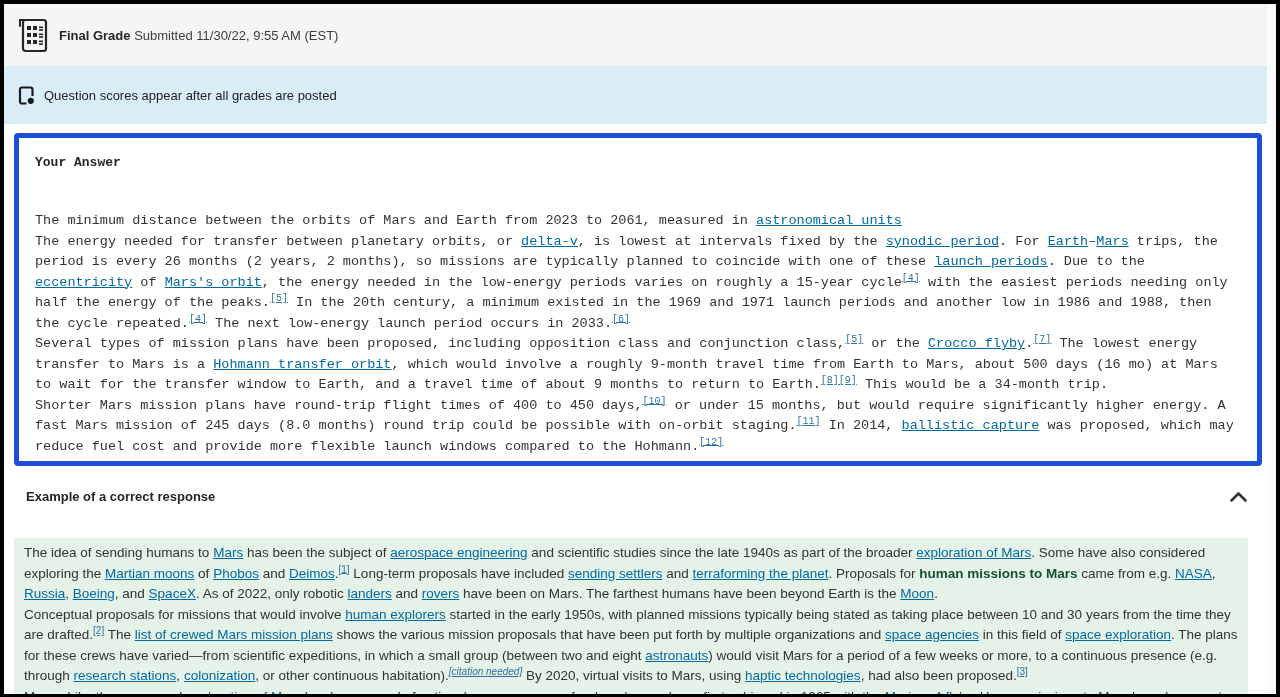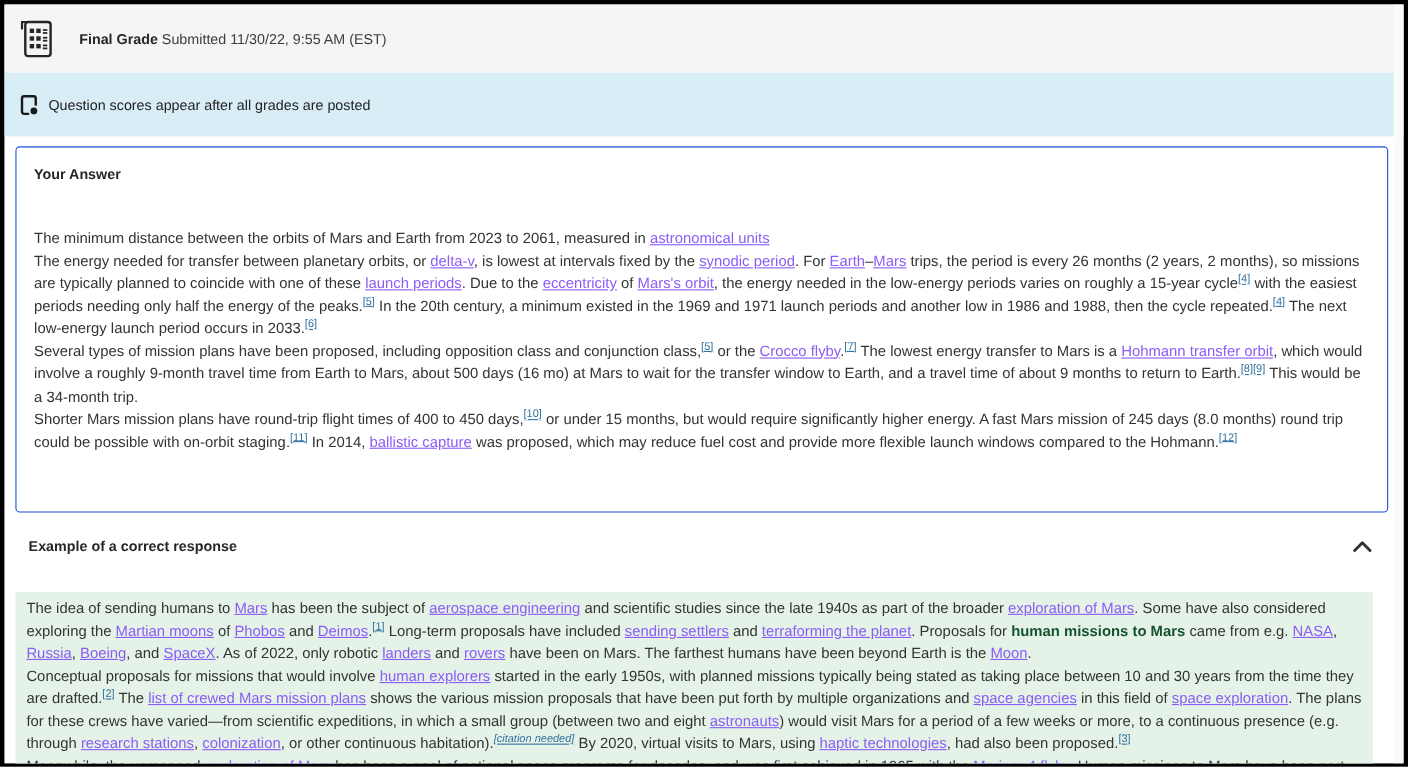--- a/index.html
+++ b/index.html
@@ -19,40 +19,41 @@
   }
   
   .topbar {
     position: absolute; left: 0; top: 0;
     width: 100%; height: 62px;
     background: #f5f5f4;
     display: flex; align-items: center;
     padding-left: 12px;
   }
   .topbar .icon-wrap { width: 34px; height: 40px; flex: 0 0 auto; }
-  .topbar-text { margin-left: 22px; font-size: 13px; color: #3d3d3d; }
+  .topbar-text { margin-left: 9px; font-size: 13px; color: #3d3d3d; }
   .topbar-text b { color: #262626; font-weight: bold; }
   
   .notice {
     position: absolute; left: 0; top: 62px;
     width: 100%; height: 58px;
     background: #d9edf6;
     display: flex; align-items: center;
     padding-left: 14px;
   }
   .notice-text { margin-left: 9px; font-size: 13px; color: #222222; }
   
   .card {
     position: absolute; left: 10px; top: 129px;
     width: 1248px; height: 333px;
     background: #fff;
-    border: 1px solid #1d4ed8;
+    border: 5px solid #1d4ed8;
     border-radius: 4px;
     padding: 17px 16px 8px 16px;
     overflow: hidden;
+    font-family: Liberation Mono, monospace;
   }
   .answer-label { font-size: 13px; font-weight: bold; color: #262626; }
   .answer-title { font-size: 26px; font-weight: bold; color: #262626; margin-top: 11px; letter-spacing: 0.2px; }
   .answer-body { margin-top: 41px; }
   
   .correct-header {
     position: absolute; left: 10px; top: 485px;
     width: 1248px; height: 28px;
     display: flex; align-items: flex-start; justify-content: space-between;
     padding: 0 12px 0 12px;
@@ -63,21 +64,21 @@
   .green {
     position: absolute; left: 10px; top: 534px;
     width: 1234px; height: 175px;
     background: #e4f2e8;
     padding: 5px 10px 0 10px;
     overflow: hidden;
   }
   
   .rich { font-size: 13.5px; line-height: 20.5px; color: #333333; }
   .rich .para { margin: 0; }
-  .rich a.lnk { color: #8b5cf6; text-decoration: underline; cursor: pointer; }
+  .rich a.lnk { color: #0369a1; text-decoration: underline; cursor: pointer; }
   .rich strong { font-weight: bold; color: #14532d; }
   .rich sup.cite {
     font-size: 10px; line-height: 0;
     color: #31719f; text-decoration: underline; cursor: pointer;
   }
   .rich sup.cite.cn { font-style: italic; }
   
   .scroll-track {
     position: absolute; right: 0; top: 0;
     width: 9px; height: 100%;

